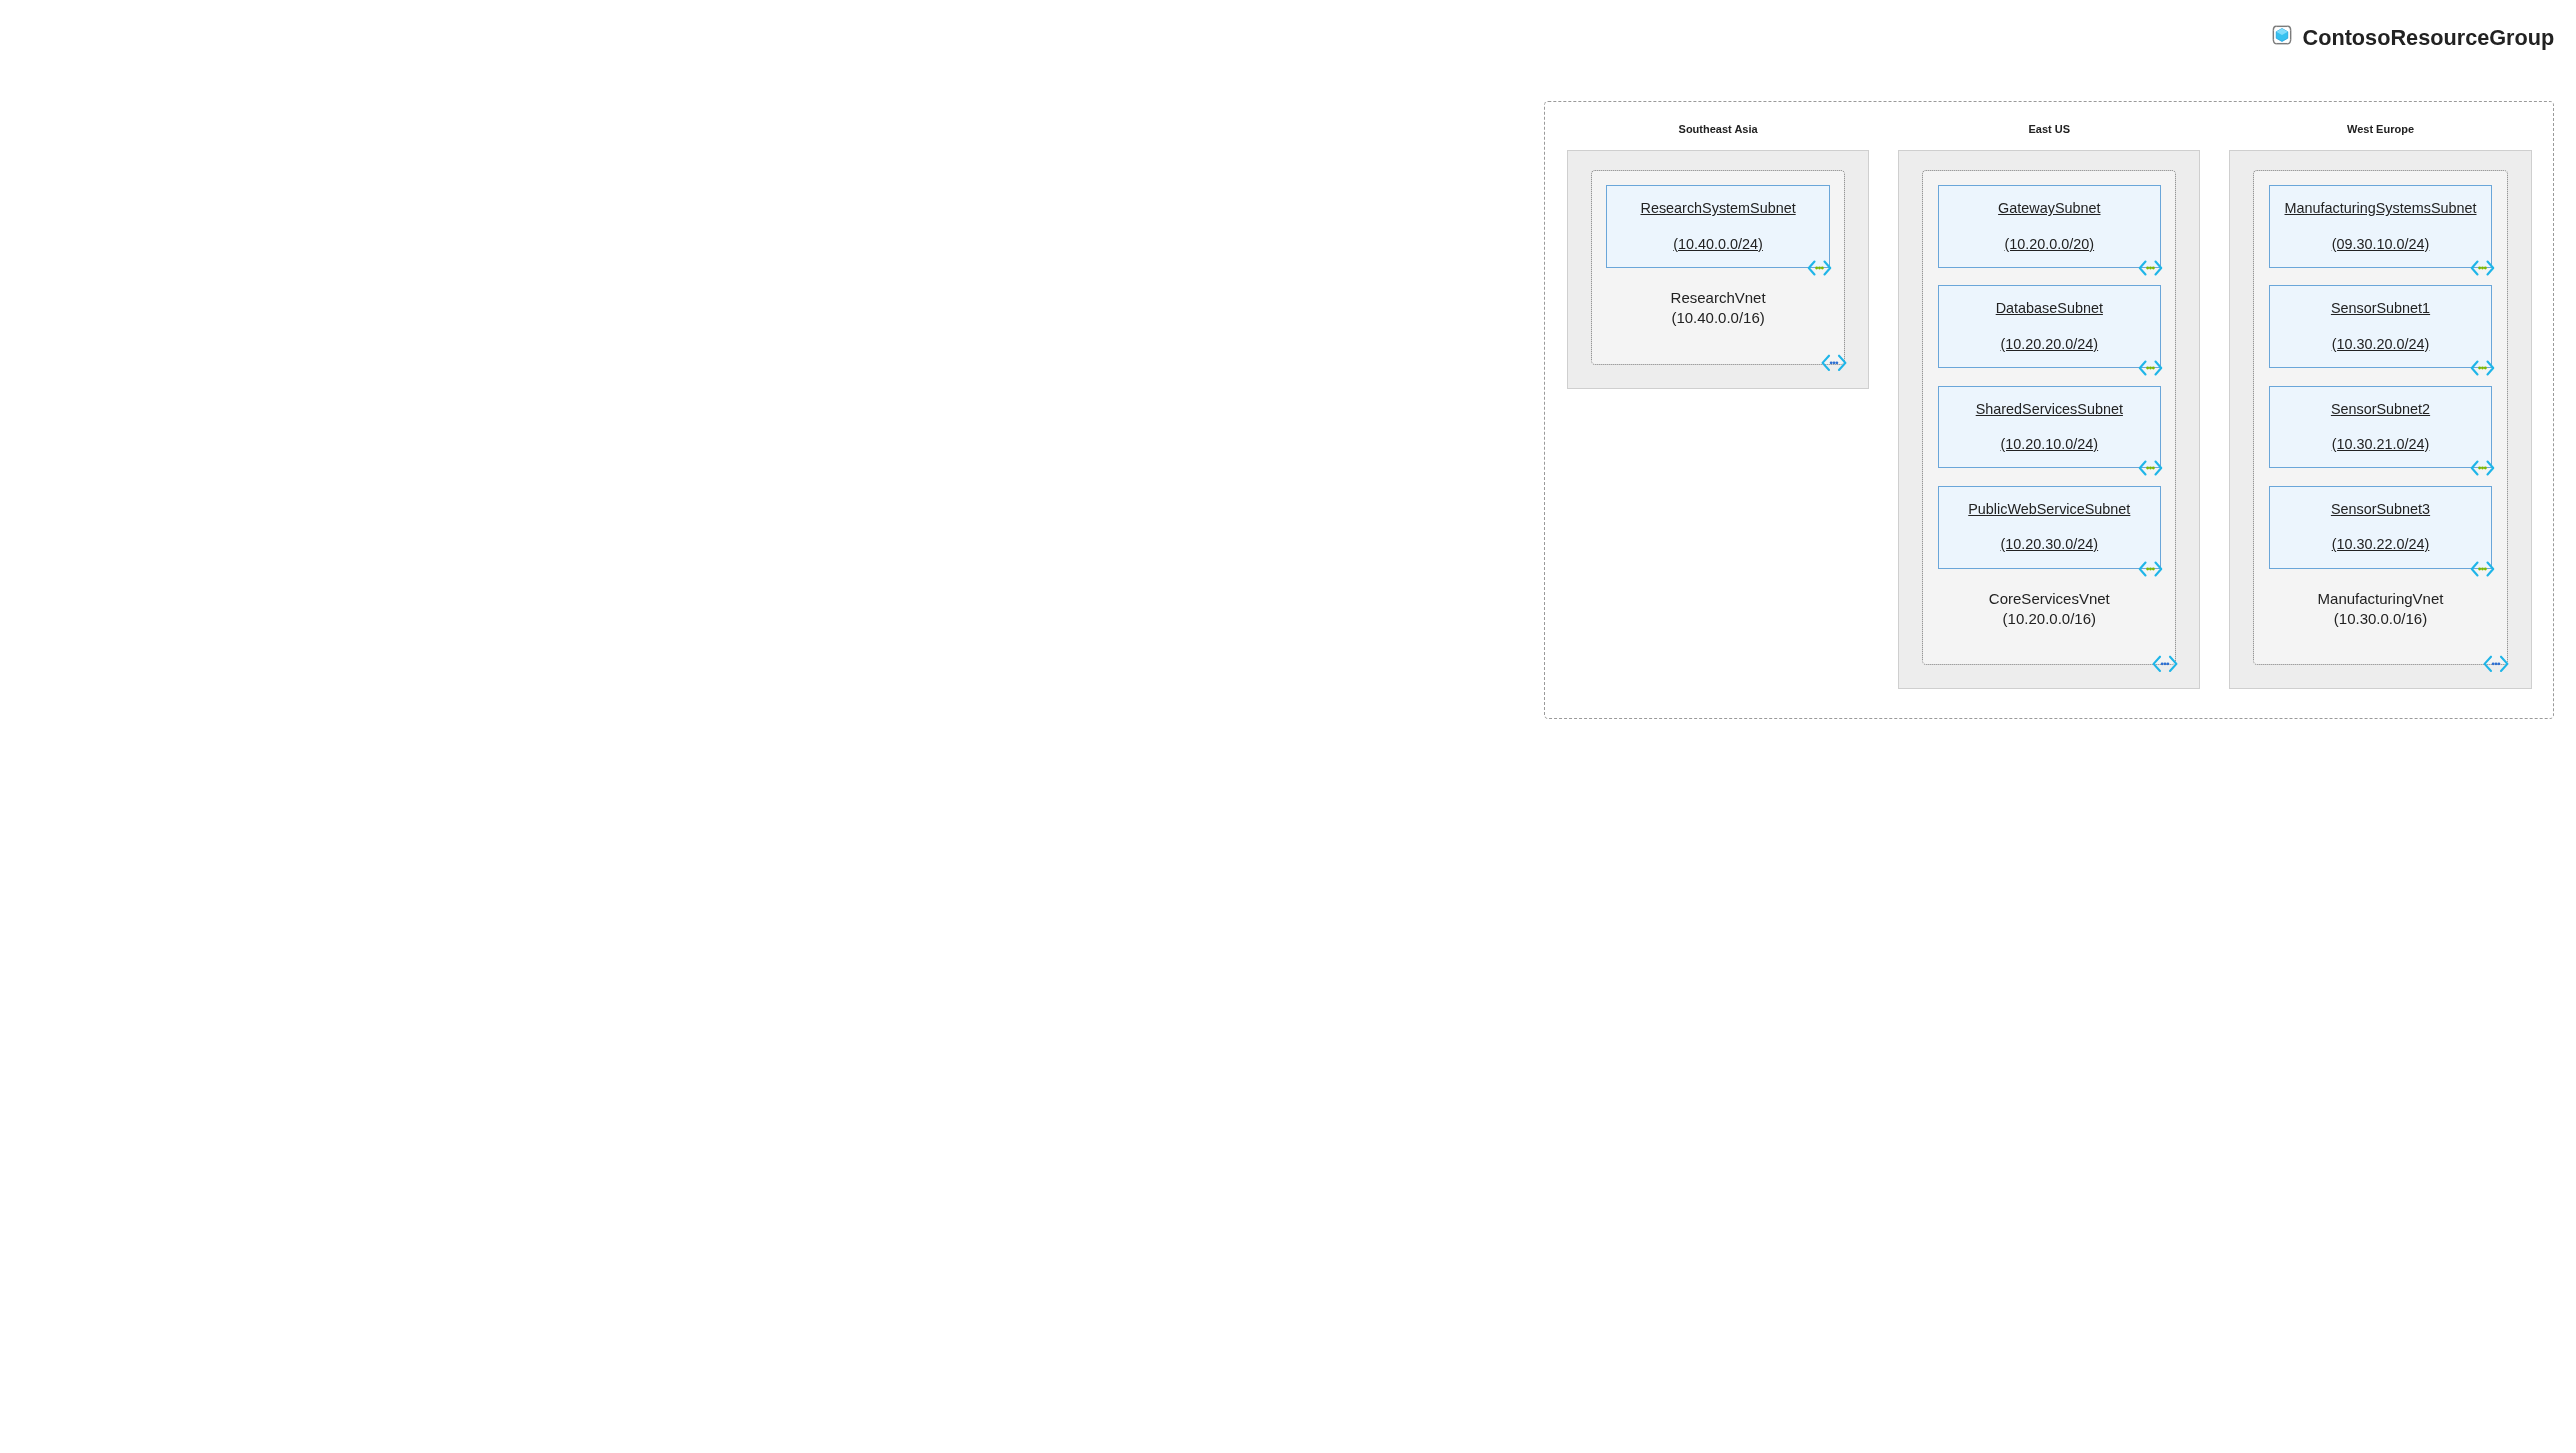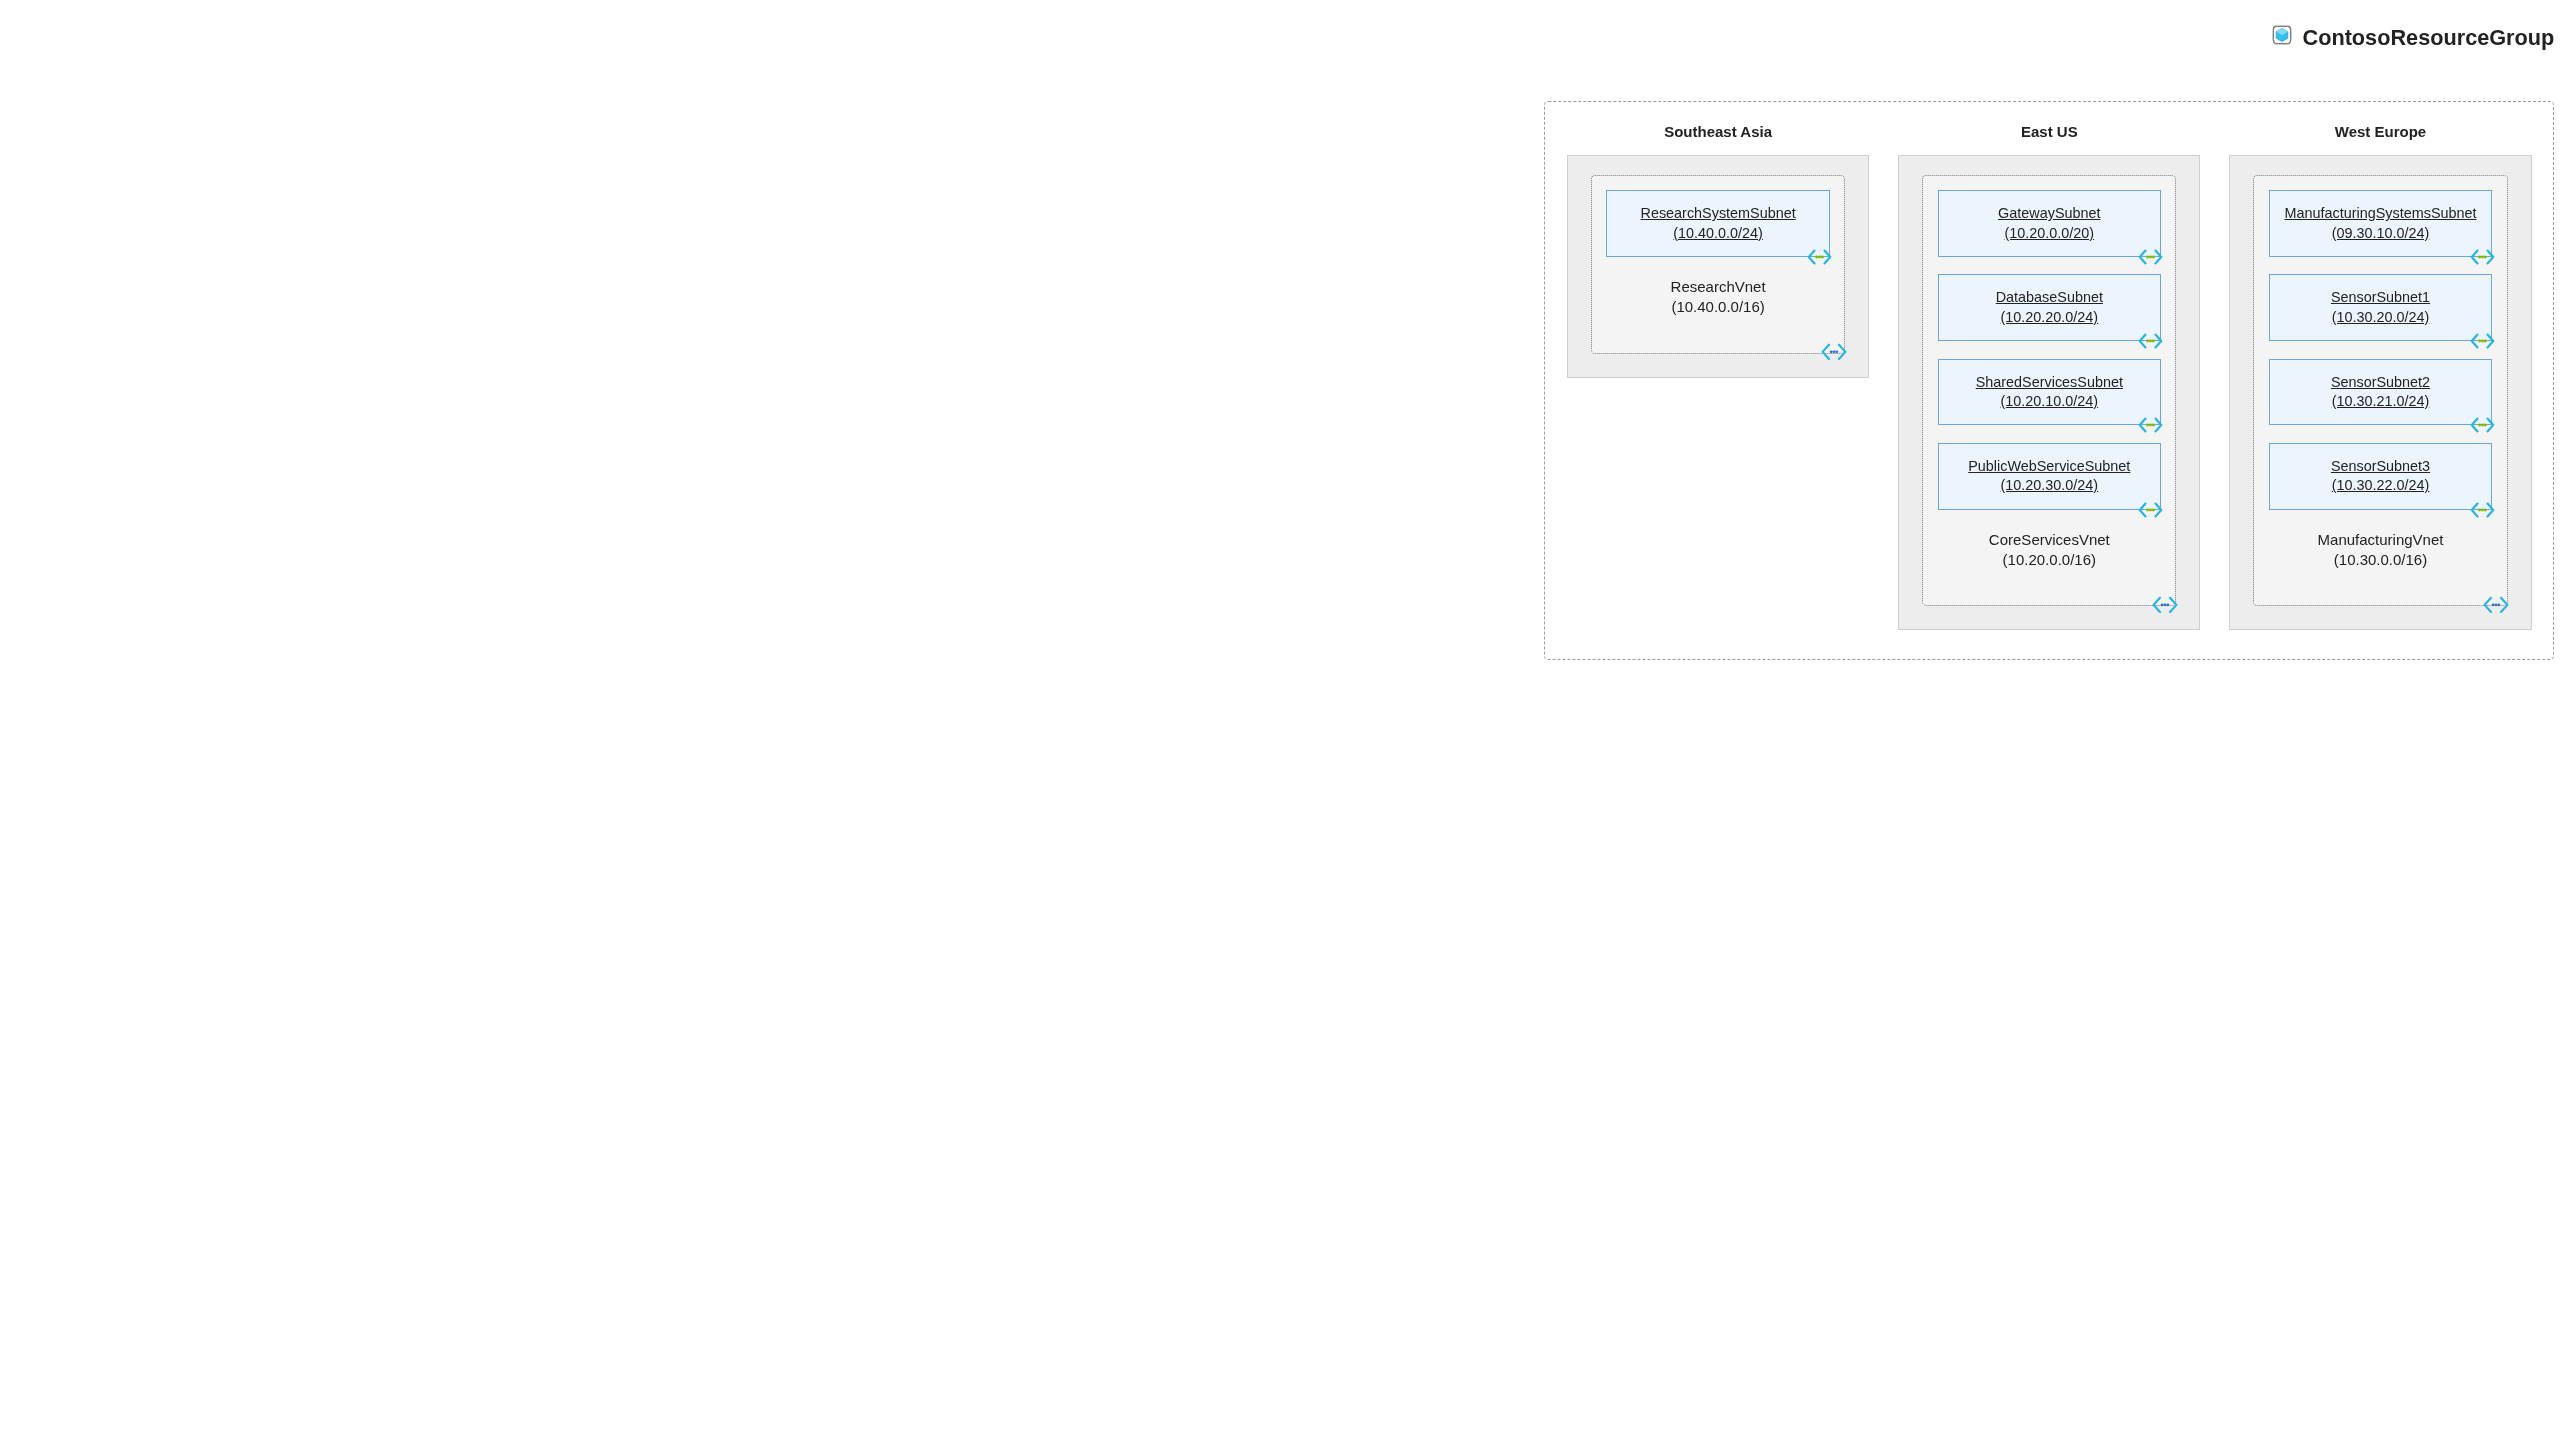--- a/index.html
+++ b/index.html
@@ -35,21 +35,21 @@
     gap: 29px;
     align-items: flex-start;
   }
   .region-col {
     flex: 1;
     display: flex;
     flex-direction: column;
     align-items: center;
   }
   .region-title {
-    font-size: 15px;
+    font-size: 11px;
     font-weight: 600;
     margin-bottom: 14.4px;
     text-align: center;
   }
   .region-box {
     width: 100%;
     background: #ededed;
     border: 0.7px solid #cfcfcf;
     padding: 19px 23px 23px 23px;
   }
@@ -69,21 +69,21 @@
   .subnet-box {
     background: #ecf5fd;
     border: 1.1px solid #6aa6d9;
     padding: 13px 7.2px;
     text-align: center;
     font-size: 14.4px;
     line-height: 1.35;
     text-decoration: underline;
   }
   .subnet-name { display: block; }
-  .subnet-cidr { display: block; }
+  .subnet-cidr { display: block; margin-top: 16px; }
   .vnet-label {
     text-align: center;
     font-size: 15px;
     line-height: 1.35;
     margin-top: 2.9px;
   }
   .vnet-name { display: block; }
   .vnet-cidr { display: block; }
   .icon-corner {
     position: absolute;

